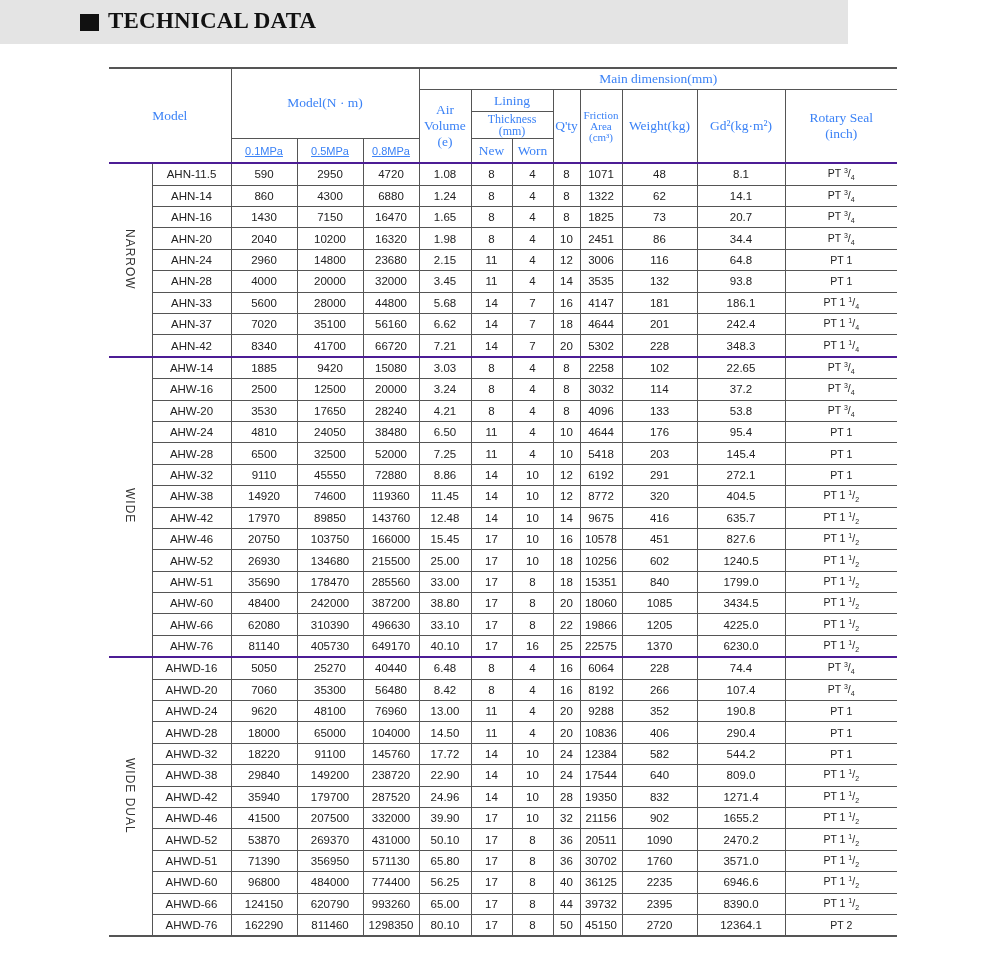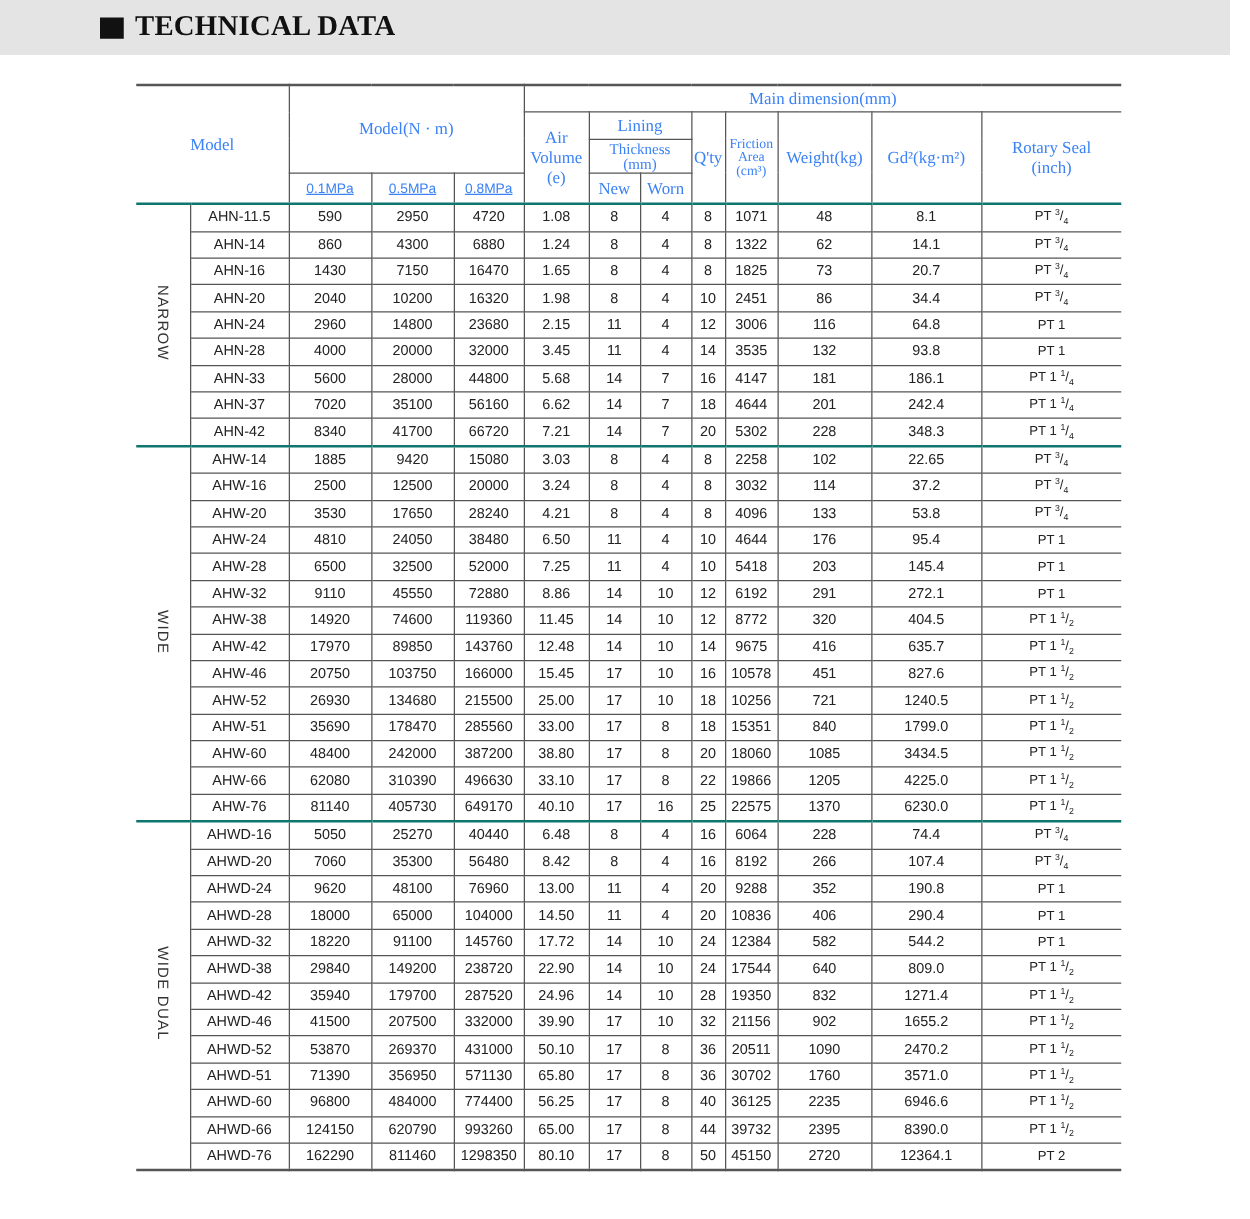--- a/index.html
+++ b/index.html
@@ -1,34 +1,34 @@
 <!DOCTYPE html>
 <html><head>
 <meta charset="utf-8">
 <style>
   html, body { margin: 0; padding: 0; background: #ffffff; }
   body { width: 1000px; height: 975px; position: relative; overflow: hidden; font-family: "Liberation Sans", sans-serif; color: #222; }
-  .title-bar { position: absolute; left: 0; top: 0; width: 984px; height: 44px; background: #e4e4e4; }
+  .title-bar { position: absolute; left: 0; top: 0; width: 848px; height: 44px; background: #e4e4e4; }
   .title-square { position: absolute; left: 80px; top: 14px; width: 19px; height: 17px; background: #111; }
   .title-text { position: absolute; left: 108px; top: 8px; font-family: "Liberation Serif", serif; font-weight: bold; font-size: 23px; color: #111; letter-spacing: 0.2px; }
   table.spec { position: absolute; left: 109px; top: 67px; border-collapse: collapse; table-layout: fixed; width: 788px; }
   table.spec td, table.spec th { border: 1px solid #555; padding: 0; text-align: center; font-size: 11.5px; height: 20.4px; white-space: nowrap; overflow: hidden; }
   table.spec th { font-family: "Liberation Serif", serif; font-weight: normal; font-size: 13.5px; color: #3b82f6; }
   table.spec { border-top: 2px solid #555; border-bottom: 2px solid #555; }
   table.spec tr > *:first-child { border-left: none; }
   table.spec tr > *:last-child { border-right: none; }
   .hdr-sm { font-size: 12px !important; line-height: 12px; }
   .hdr-xs { font-size: 11px !important; line-height: 11px; }
   .mpa { font-family: "Liberation Sans", sans-serif !important; font-size: 11px !important; text-decoration: underline; }
   .group-cell { border-left: none; border-top: 2px solid #555; }
   .group-label { display: inline-block; writing-mode: vertical-rl; font-size: 12px; letter-spacing: 1px; color: #333; }
   .seal sup { font-size: 7px; vertical-align: 4px; }
   .seal sub { font-size: 7px; vertical-align: -3px; }
   .seal { font-size: 10.5px !important; }
-  tr.grp-start td { border-top: 2px solid #0f766e; }
+  tr.grp-start td { border-top: 2px solid #4c1d95; }
 </style>
 </head>
 <body>
 
 <div class="title-bar">
   <div class="title-square"></div>
   <div class="title-text">TECHNICAL DATA</div>
 </div>
 
 <table class="spec">
@@ -345,21 +345,21 @@
       <tr>
         <td>AHW-52</td>
         <td>26930</td>
         <td>134680</td>
         <td>215500</td>
         <td>25.00</td>
         <td>17</td>
         <td>10</td>
         <td>18</td>
         <td>10256</td>
-        <td>721</td>
+        <td>602</td>
         <td>1240.5</td>
         <td class="seal">PT 1 <sup>1</sup>/<sub>2</sub></td>
       </tr>
       <tr>
         <td>AHW-51</td>
         <td>35690</td>
         <td>178470</td>
         <td>285560</td>
         <td>33.00</td>
         <td>17</td>

